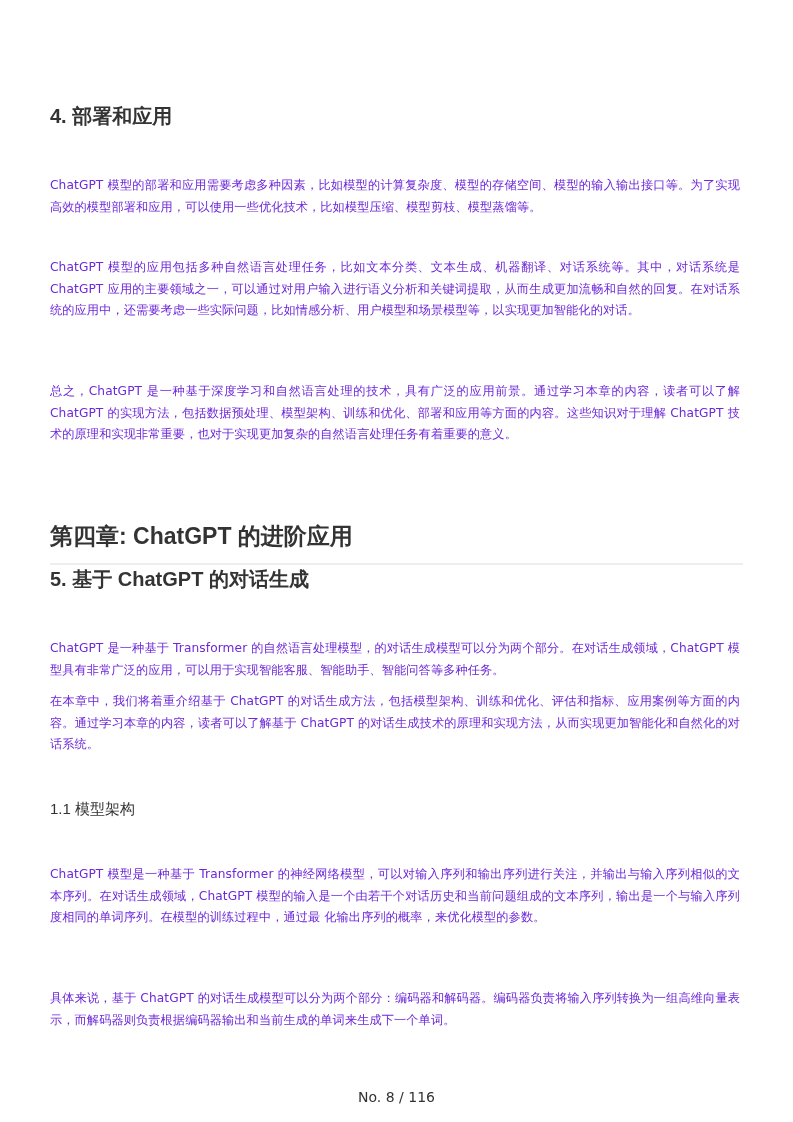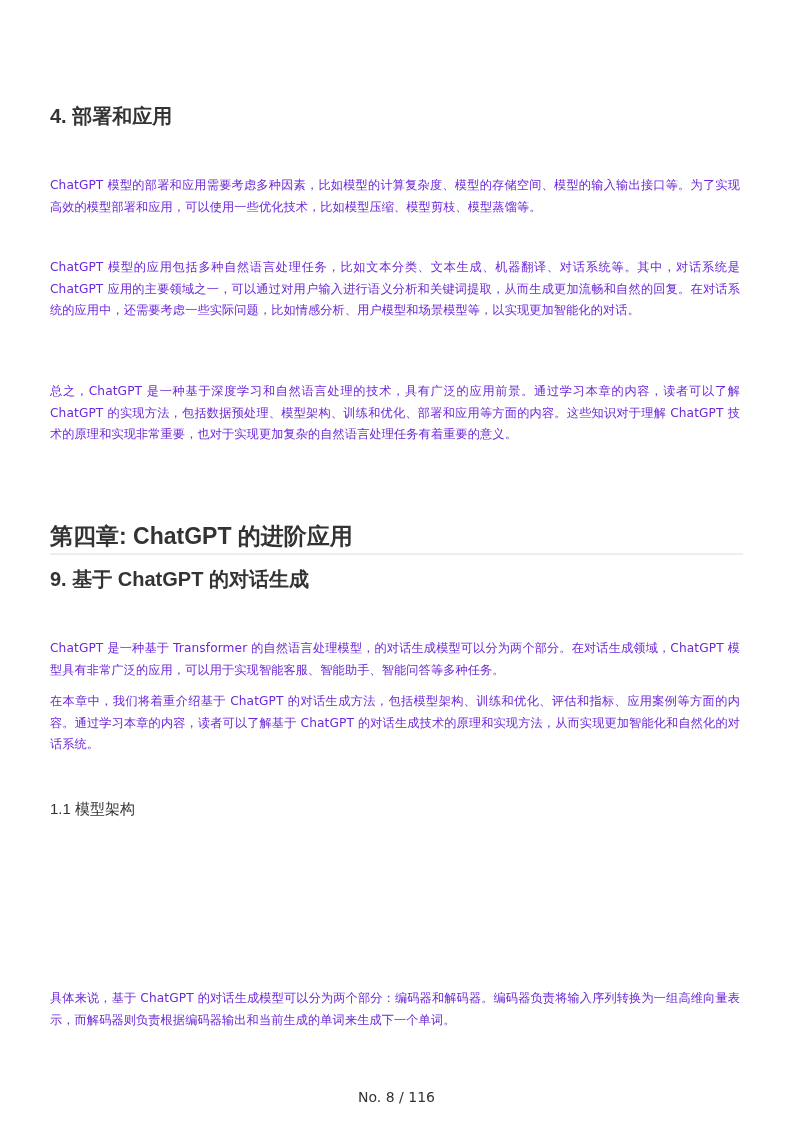--- a/index.html
+++ b/index.html
@@ -33,21 +33,21 @@
       line-height: 26px;
       margin: 0;
     }
     .h1 {
       font-family: "Liberation Sans", "DejaVu Sans", sans-serif;
       font-weight: bold;
       font-size: 23px;
       color: #333333;
       line-height: 30px;
       margin: 0;
-      padding-bottom: 2px;
+      padding-bottom: 12px;
       border-bottom: 2px solid #eeeeee;
       width: 693px;
     }
     .h3 {
       font-family: "Liberation Sans", "DejaVu Sans", sans-serif;
       font-weight: normal;
       font-size: 15px;
       color: #333333;
       line-height: 20px;
       margin: 0;
@@ -89,35 +89,38 @@
 
   <div class="block" style="top:373px;">
     <p class="p">总之，ChatGPT 是一种基于深度学习和自然语言处理的技术，具有广泛的应用前景。通过学习本章的内容，读者可以了解 ChatGPT 的实现方法，包括数据预处理、模型架构、训练和优化、部署和应用等方面的内容。这些知识对于理解 ChatGPT 技术的原理和实现非常重要，也对于实现更加复杂的自然语言处理任务有着重要的意义。</p>
   </div>
 
   <div class="block" style="top:513px; width:700px;">
     <h1 class="h1">第四章: ChatGPT 的进阶应用</h1>
   </div>
 
   <div class="block" style="top:558px;">
-    <h2 class="h2">9. 基于 ChatGPT 的对话生成</h2>
+    <h2 class="h2">5. 基于 ChatGPT 的对话生成</h2>
   </div>
 
   <div class="block" style="top:630px;">
     <p class="p">ChatGPT  是一种基于  Transformer  的自然语言处理模型，的对话生成模型可以分为两个部分。在对话生成领域，ChatGPT  模型具有非常广泛的应用，可以用于实现智能客服、智能助手、智能问答等多种任务。</p>
   </div>
 
   <div class="block" style="top:683px;">
     <p class="p">在本章中，我们将着重介绍基于 ChatGPT 的对话生成方法，包括模型架构、训练和优化、评估和指标、应用案例等方面的内容。通过学习本章的内容，读者可以了解基于 ChatGPT 的对话生成技术的原理和实现方法，从而实现更加智能化和自然化的对话系统。</p>
   </div>
 
   <div class="block" style="top:791px;">
     <h3 class="h3">1.1 模型架构</h3>
   </div>
 
+  <div class="block" style="top:856px;">
+    <p class="p">ChatGPT 模型是一种基于 Transformer 的神经网络模型，可以对输入序列和输出序列进行关注，并输出与输入序列相似的文本序列。在对话生成领域，ChatGPT 模型的输入是一个由若干个对话历史和当前问题组成的文本序列，输出是一个与输入序列 度相同的单词序列。在模型的训练过程中，通过最 化输出序列的概率，来优化模型的参数。</p>
+  </div>
 
   <div class="block" style="top:980px;">
     <p class="p">具体来说，基于 ChatGPT 的对话生成模型可以分为两个部分：编码器和解码器。编码器负责将输入序列转换为一组高维向量表示，而解码器则负责根据编码器输出和当前生成的单词来生成下一个单词。</p>
   </div>
 
   <div class="footer">No. 8 / 116</div>
 
 </div>
 
 </body></html>

